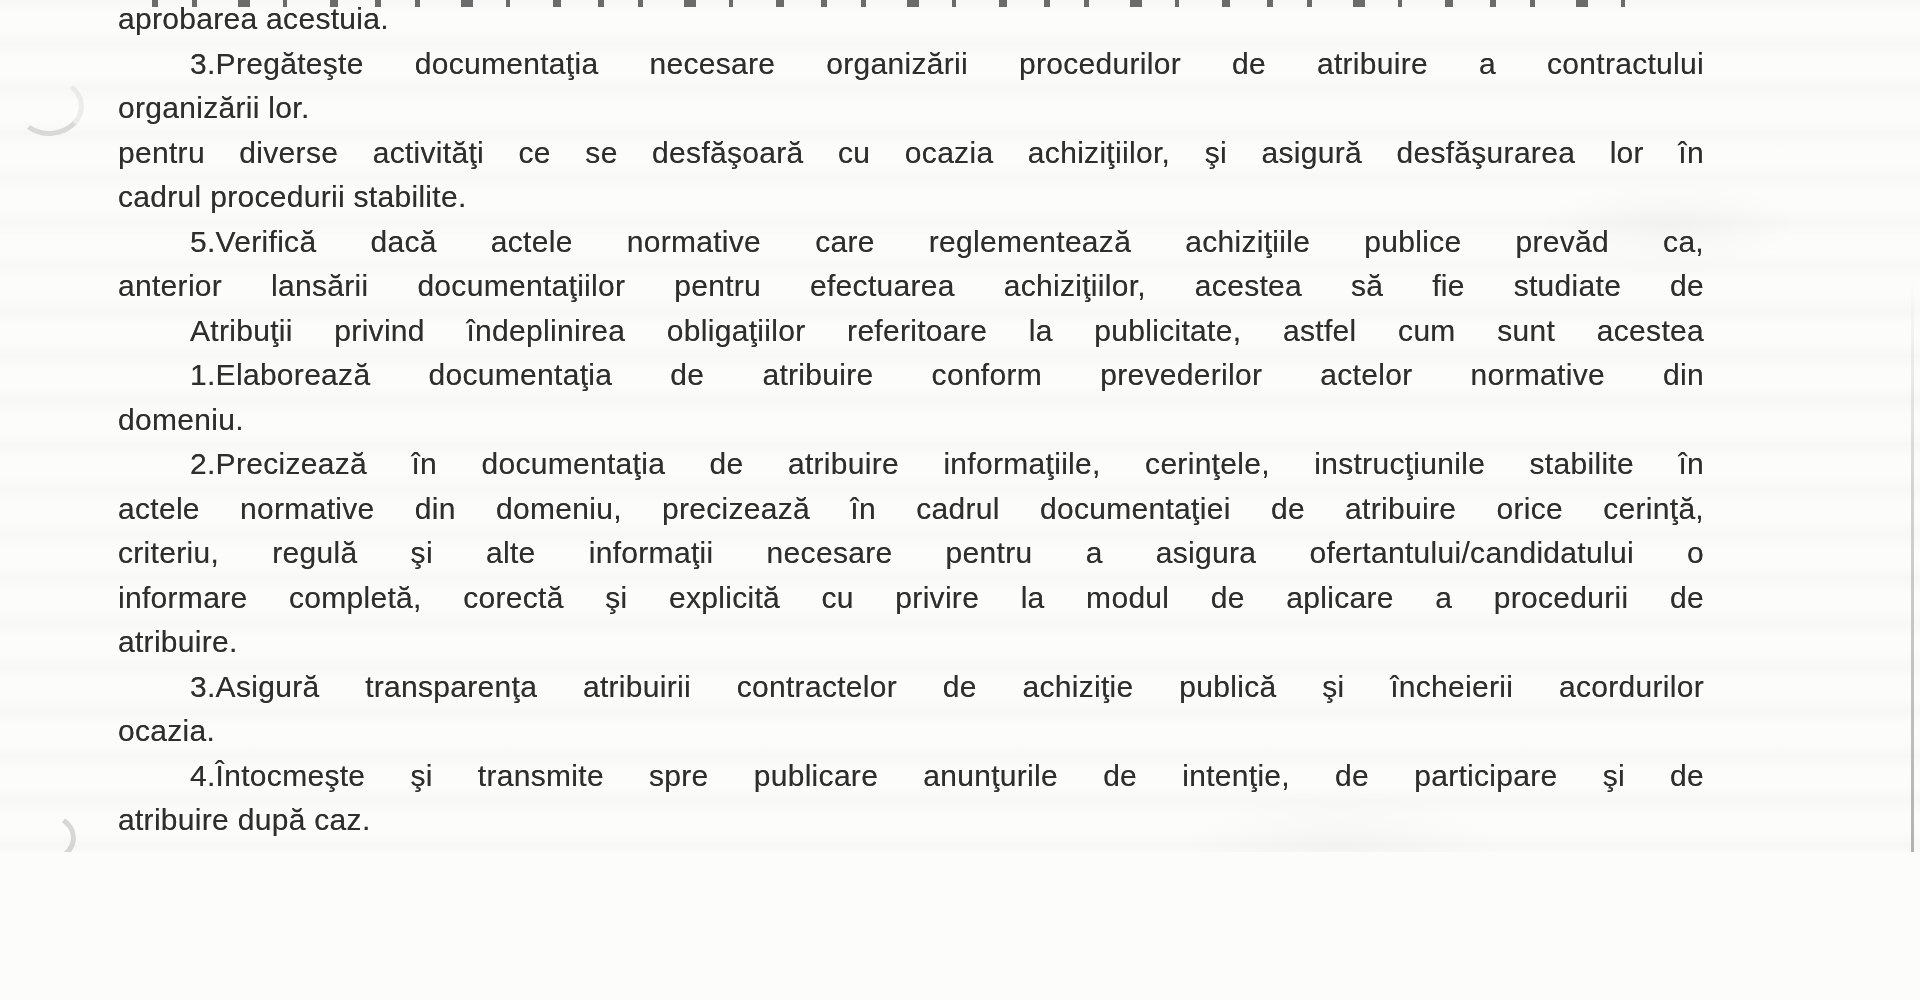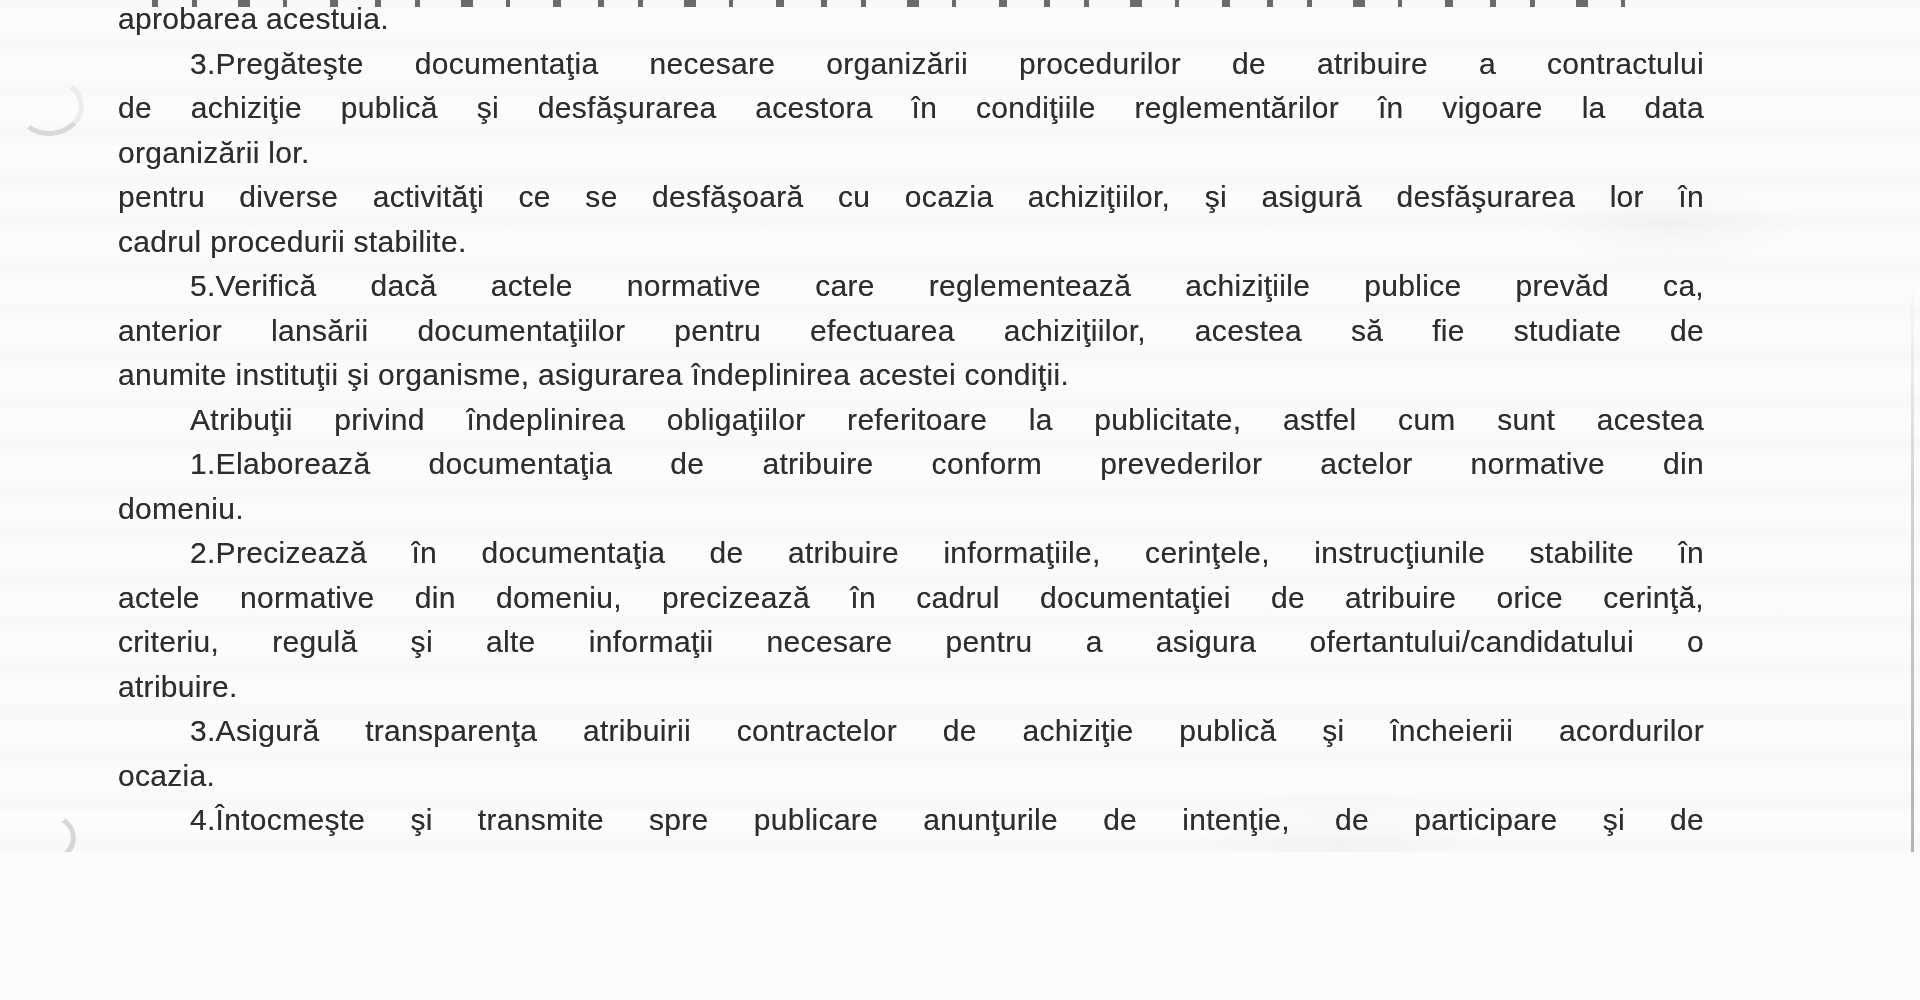--- a/index.html
+++ b/index.html
@@ -128,33 +128,32 @@
 
   <div class="ring ring-1"></div>
   <div class="ring ring-2"></div>
 
   <div class="smudge smudge-1"></div>
   <div class="smudge smudge-2"></div>
 
   <div class="text-block">
       <div class="line">aprobarea acestuia.</div>
       <div class="line indent jfull">3.Pregăteşte documentaţia necesare organizării procedurilor de atribuire a contractului</div>
-      <div class="line jfull">de achiziţie publică şi desfăşurarea acestora în condiţiile reglementărilor în vigoare la data</div>
       <div class="line">organizării lor.</div>
       <div class="line jfull">pentru diverse activităţi ce se desfăşoară cu ocazia achiziţiilor, şi asigură desfăşurarea lor în</div>
       <div class="line">cadrul procedurii stabilite.</div>
       <div class="line indent jfull">5.Verifică dacă actele normative care reglementează achiziţiile publice prevăd ca,</div>
       <div class="line jfull">anterior lansării documentaţiilor pentru efectuarea achiziţiilor, acestea să fie studiate de</div>
-      <div class="line">anumite instituţii şi organisme, asigurarea îndeplinirea acestei condiţii.</div>
       <div class="line indent jfull">Atribuţii privind îndeplinirea obligaţiilor referitoare la publicitate, astfel cum sunt acestea</div>
       <div class="line indent jfull">1.Elaborează documentaţia de atribuire conform prevederilor actelor normative din</div>
       <div class="line">domeniu.</div>
       <div class="line indent jfull">2.Precizează în documentaţia de atribuire informaţiile, cerinţele, instrucţiunile stabilite în</div>
       <div class="line jfull">actele normative din domeniu, precizează în cadrul documentaţiei de atribuire orice cerinţă,</div>
       <div class="line jfull">criteriu, regulă şi alte informaţii necesare pentru a asigura ofertantului/candidatului o</div>
+      <div class="line jfull">informare completă, corectă şi explicită cu privire la modul de aplicare a procedurii de</div>
       <div class="line">atribuire.</div>
       <div class="line indent jfull">3.Asigură transparenţa atribuirii contractelor de achiziţie publică şi încheierii acordurilor</div>
       <div class="line">ocazia.</div>
       <div class="line indent jfull">4.Întocmeşte şi transmite spre publicare anunţurile de intenţie, de participare şi de</div>
       <div class="line">atribuire după caz.</div>
     </div>
 
   <div class="edge-line"></div>
 
 </div>

